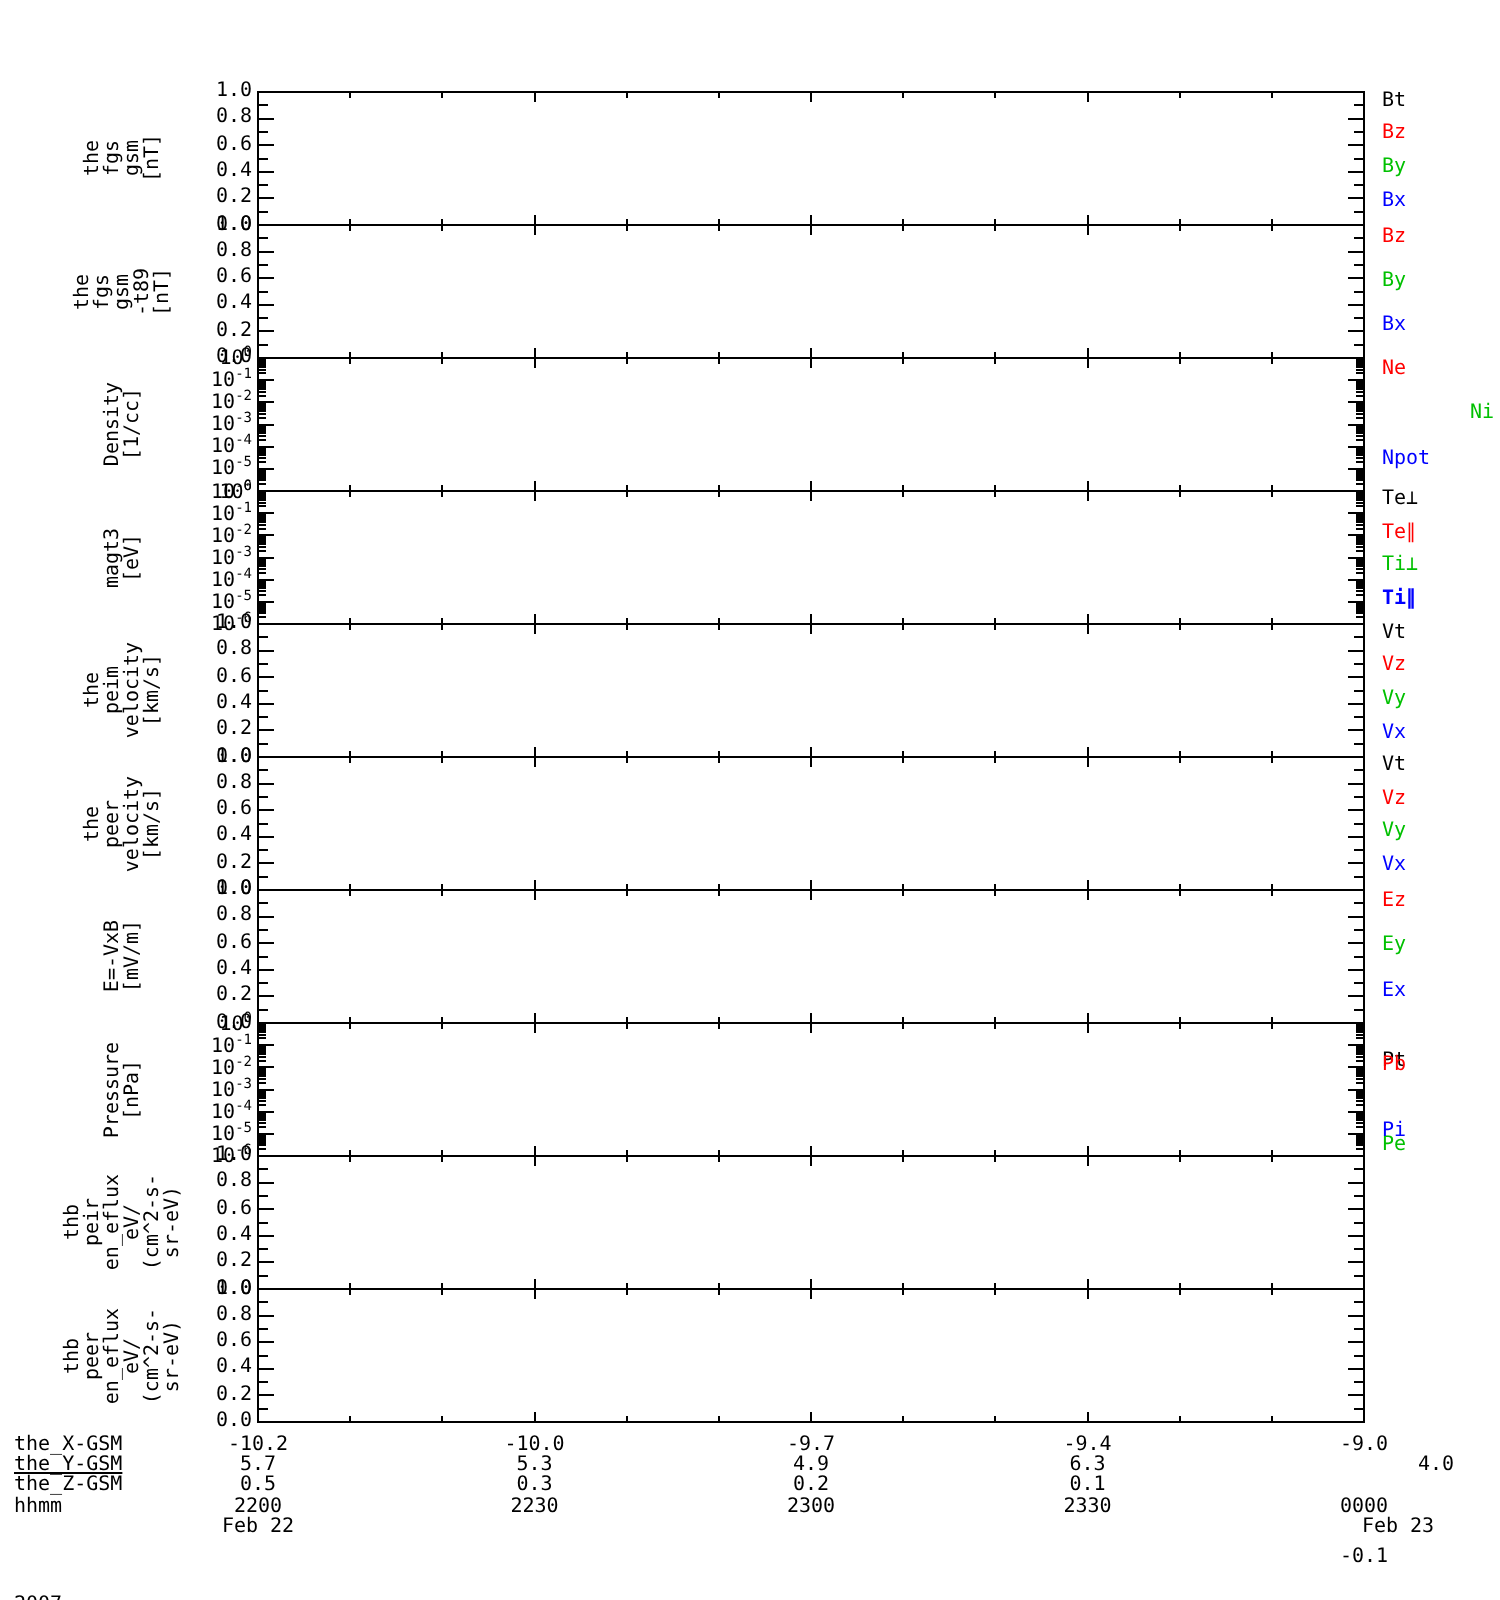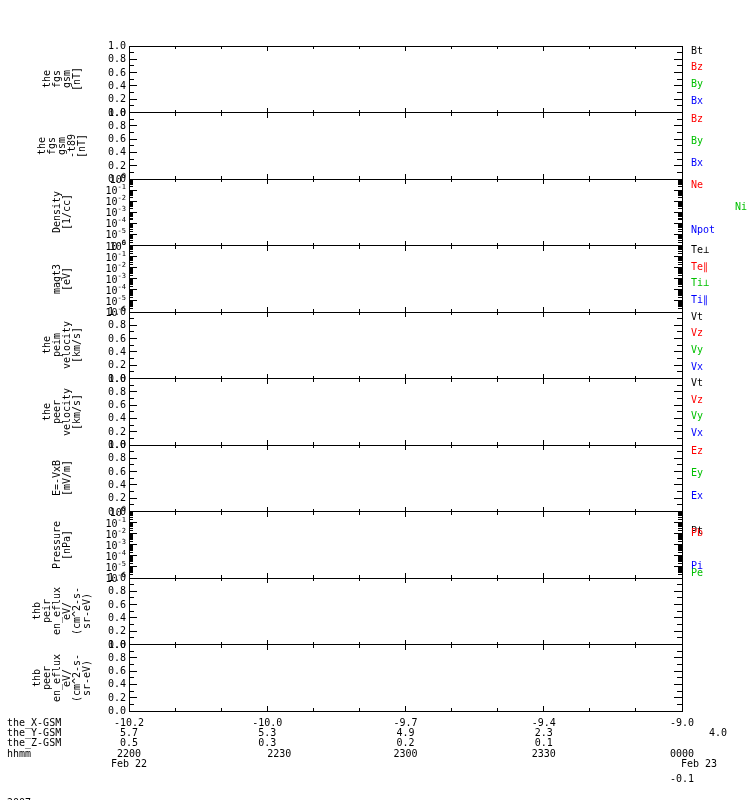--- a/index.html
+++ b/index.html
@@ -838,21 +838,21 @@
       <div class="ytick-label" style="top: 267.667px;"><span>10</span><sup>-2</sup></div>
       <div class="ytick-label" style="top: 278.75px;"><span>10</span><sup>-3</sup></div>
       <div class="ytick-label" style="top: 289.833px;"><span>10</span><sup>-4</sup></div>
       <div class="ytick-label" style="top: 300.917px;"><span>10</span><sup>-5</sup></div>
       <div class="ytick-label" style="top: 312px;"><span>10</span><sup>-6</sup></div>
       <div class="ylab-line" style="left: 57px; top: 278.75px;">magt3</div>
       <div class="ylab-line" style="left: 67px; top: 278.75px;">[eV]</div>
       <div class="legend-label" style="top: 250.155px; color: rgb(0, 0, 0);">Te⊥</div>
       <div class="legend-label" style="top: 266.78px; color: rgb(255, 0, 0);">Te∥</div>
       <div class="legend-label" style="top: 283.405px; color: rgb(0, 192, 0);">Ti⊥</div>
-      <div class="legend-label" style="top: 300.03px; color: rgb(0, 0, 255);">Ti∥</div>
+      <div class="legend-label" style="top: 300.03px; color: rgb(0, 0, 255); font-weight: bold;">Ti∥</div>
       <div class="ytick-label" style="top: 312px;">1.0</div>
       <div class="ytick-label" style="top: 325.3px;">0.8</div>
       <div class="ytick-label" style="top: 338.6px;">0.6</div>
       <div class="ytick-label" style="top: 351.9px;">0.4</div>
       <div class="ytick-label" style="top: 365.2px;">0.2</div>
       <div class="ytick-label" style="top: 378.5px;">0.0</div>
       <div class="ylab-line" style="left: 47px; top: 345.25px;">the</div>
       <div class="ylab-line" style="left: 57px; top: 345.25px;">peim</div>
       <div class="ylab-line" style="left: 67px; top: 345.25px;">velocity</div>
       <div class="ylab-line" style="left: 77px; top: 345.25px;">[km/s]</div>
@@ -921,35 +921,35 @@
       <div class="ylab-line" style="left: 57px; top: 677.75px;">en_eflux</div>
       <div class="ylab-line" style="left: 67px; top: 677.75px;">eV/</div>
       <div class="ylab-line" style="left: 77px; top: 677.75px;">(cm^2-s-</div>
       <div class="ylab-line" style="left: 87px; top: 677.75px;">sr-eV)</div>
       <div class="footer-header" style="top: 718px;">the_X-GSM</div>
       <div class="footer-value" style="left: 129px; top: 718px;">-10.2</div>
       <div class="footer-value" style="left: 267.25px; top: 718px;">-10.0</div>
       <div class="footer-value" style="left: 405.5px; top: 718px;">-9.7</div>
       <div class="footer-value" style="left: 543.75px; top: 718px;">-9.4</div>
       <div class="footer-value" style="left: 682px; top: 718px;">-9.0</div>
-      <div class="footer-header" style="top: 728px;">the_Y-GSM</div>
+      <div class="footer-header" style="top: 728px; text-decoration: underline;">the_Y-GSM</div>
       <div class="footer-value" style="left: 129px; top: 728px;">5.7</div>
       <div class="footer-value" style="left: 267.25px; top: 728px;">5.3</div>
       <div class="footer-value" style="left: 405.5px; top: 728px;">4.9</div>
-      <div class="footer-value" style="left: 543.75px; top: 728px;">2.3</div>
+      <div class="footer-value" style="left: 543.75px; top: 728px;">6.3</div>
       <div class="footer-value" style="left: 718px; top: 728px;">4.0</div>
       <div class="footer-header" style="top: 738px;">the_Z-GSM</div>
       <div class="footer-value" style="left: 129px; top: 738px;">0.5</div>
       <div class="footer-value" style="left: 267.25px; top: 738px; text-align: center;">0.3</div>
       <div class="footer-value" style="left: 405.5px; top: 738px;">0.2</div>
       <div class="footer-value" style="left: 543.75px; top: 738px;">0.1</div>
       <div class="footer-value" style="left: 682px; top: 774px;">-0.1</div>
       <div class="footer-header" style="top: 748.5px;">hhmm</div>
       <div class="footer-value" style="left: 129px; top: 748.5px;">2200</div>
-      <div class="footer-value" style="left: 267.25px; top: 748.5px; margin-left: 12px;">2230</div>
+      <div class="footer-value" style="left: 267.25px; top: 748.5px;">2230</div>
       <div class="footer-value" style="left: 405.5px; top: 748.5px;">2300</div>
       <div class="footer-value" style="left: 543.75px; top: 748.5px;">2330</div>
       <div class="footer-value" style="left: 682px; top: 748.5px;">0000</div>
       <div class="footer-header" style="top: 798px;">2007</div>
       <div class="footer-value" style="left: 129px; top: 758.5px;">Feb 22</div>
       <div class="footer-value" style="left: 699px; top: 758.5px;">Feb 23</div>
     </div>
 </div>
 
 </body></html>

